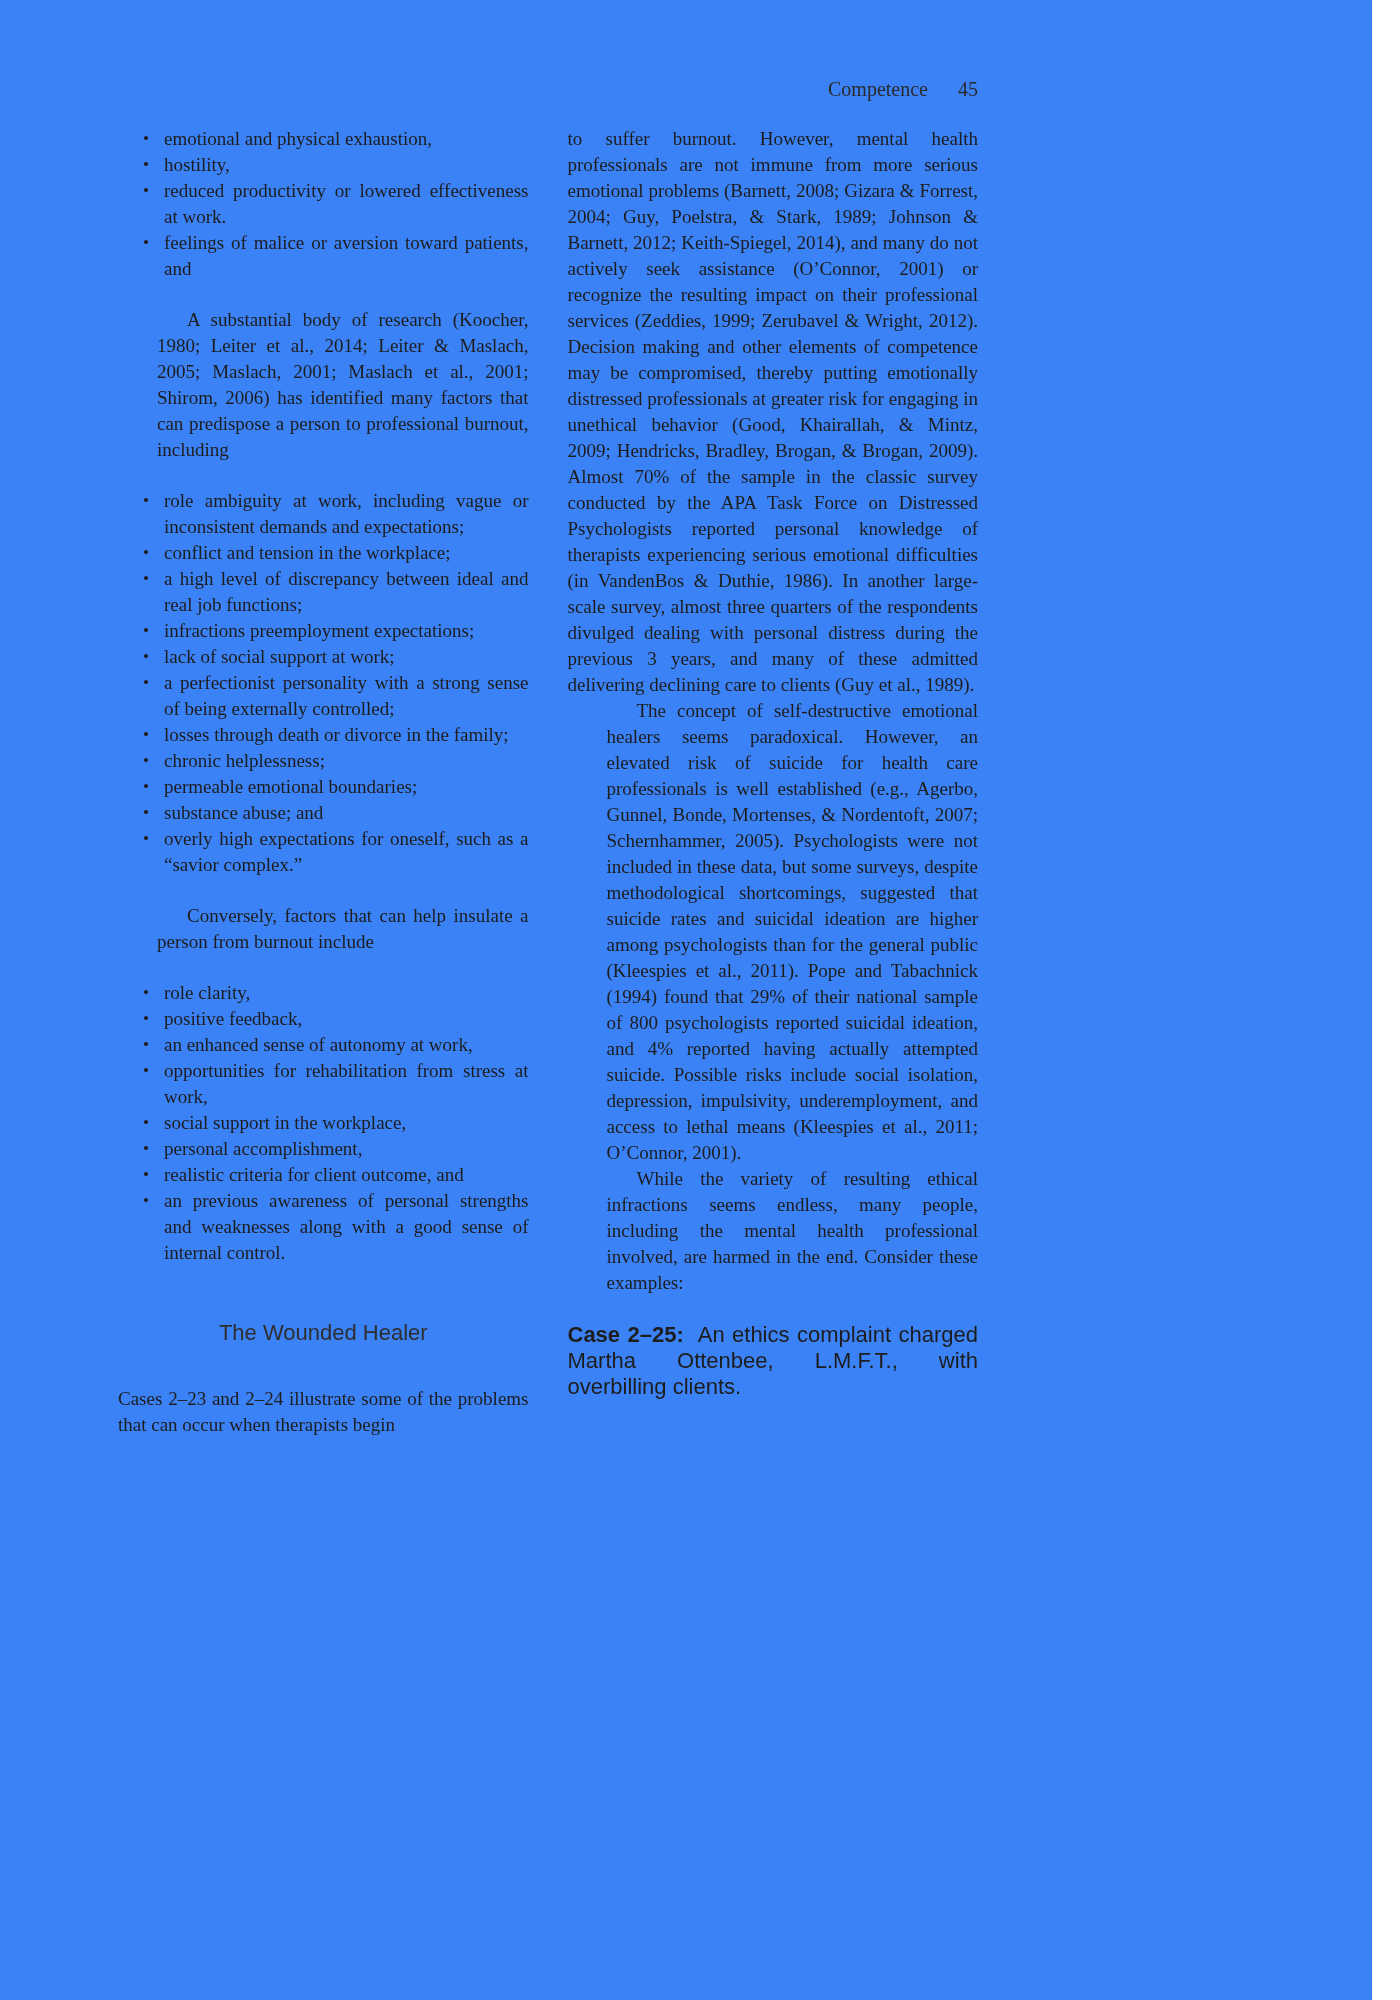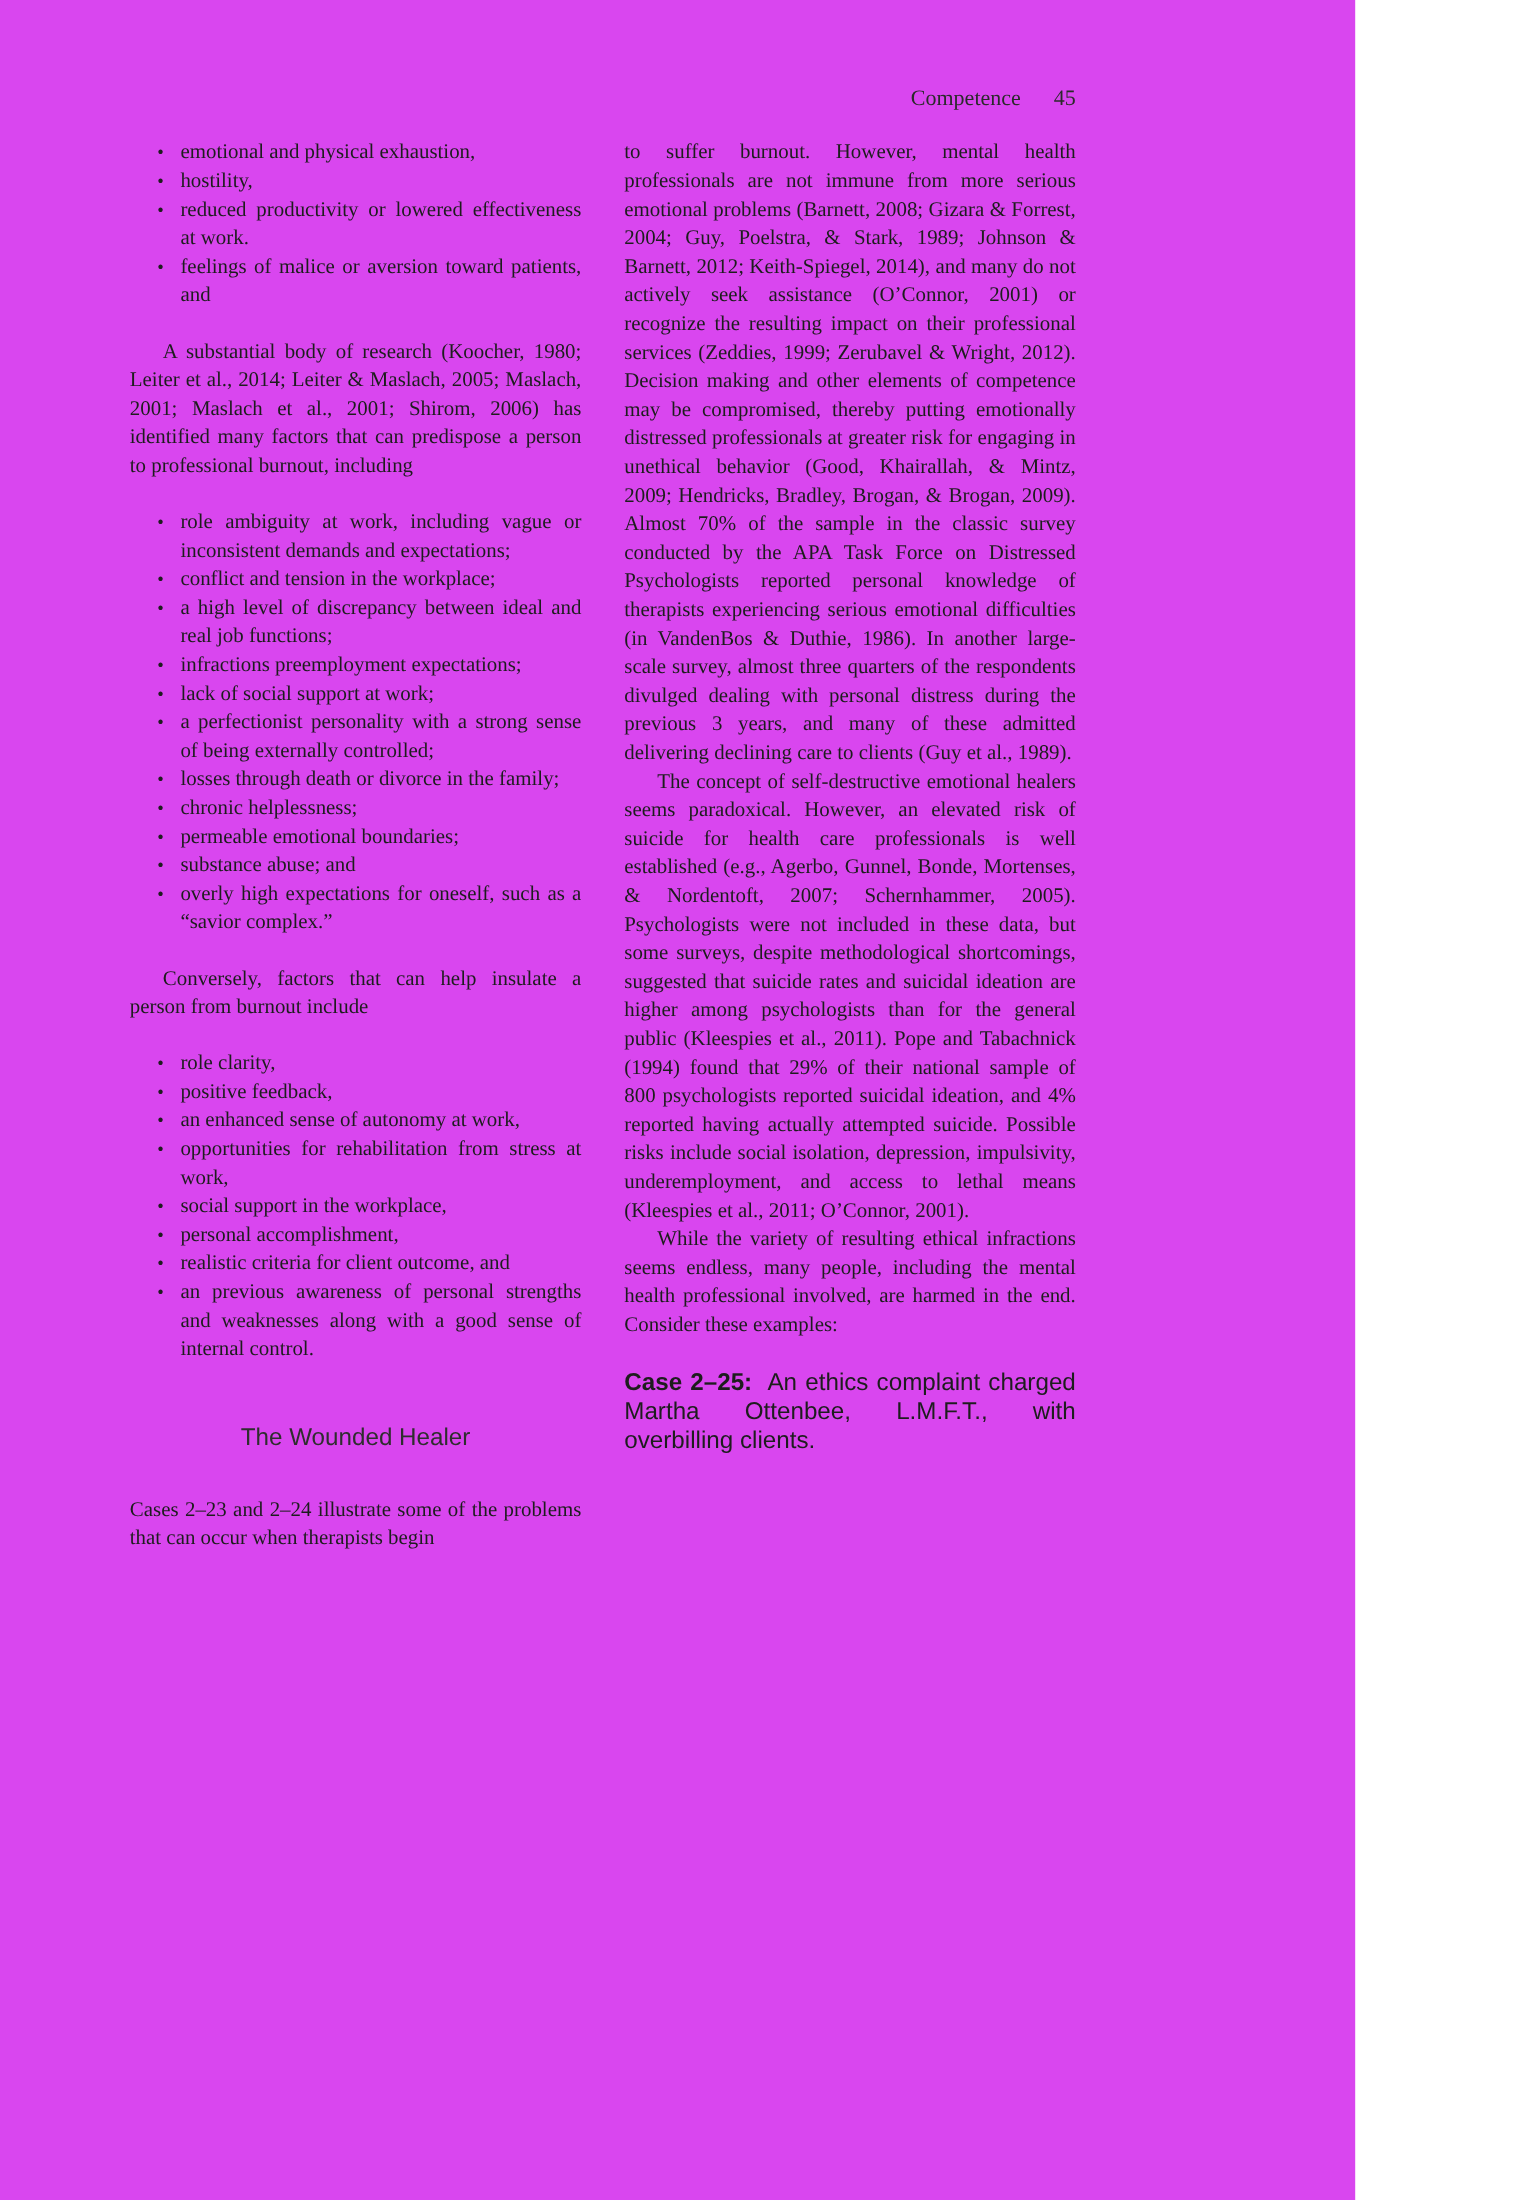--- a/index.html
+++ b/index.html
@@ -2,23 +2,23 @@
 <html><head>
 <meta charset="utf-8">
 <style>
   html, body {
     margin: 0;
     padding: 0;
     background: #ffffff;
   }
   .page {
     position: relative;
-    width: 1232px;
+    width: 1372px;
     height: 2000px;
-    background: #d946ef;
+    background: #3b82f6;
     color: #1d1d1d;
     font-family: "Liberation Serif", serif;
     font-size: 19px;
     line-height: 26px;
     overflow: hidden;
   }
   .content {
     position: absolute;
     left: 118px;
     top: 76px;
@@ -40,20 +40,21 @@
   .col {
     width: 416px;
     text-align: justify;
   }
   .para {
     margin: 0;
     text-align: justify;
   }
   .para.indent {
     text-indent: 30px;
+    margin-left: 39px;
   }
   ul.bullets {
     list-style: none;
     margin: 25px 0;
     padding: 0 0 0 46px;
   }
   ul.bullets.first {
     margin-top: 0;
   }
   ul.bullets li {

